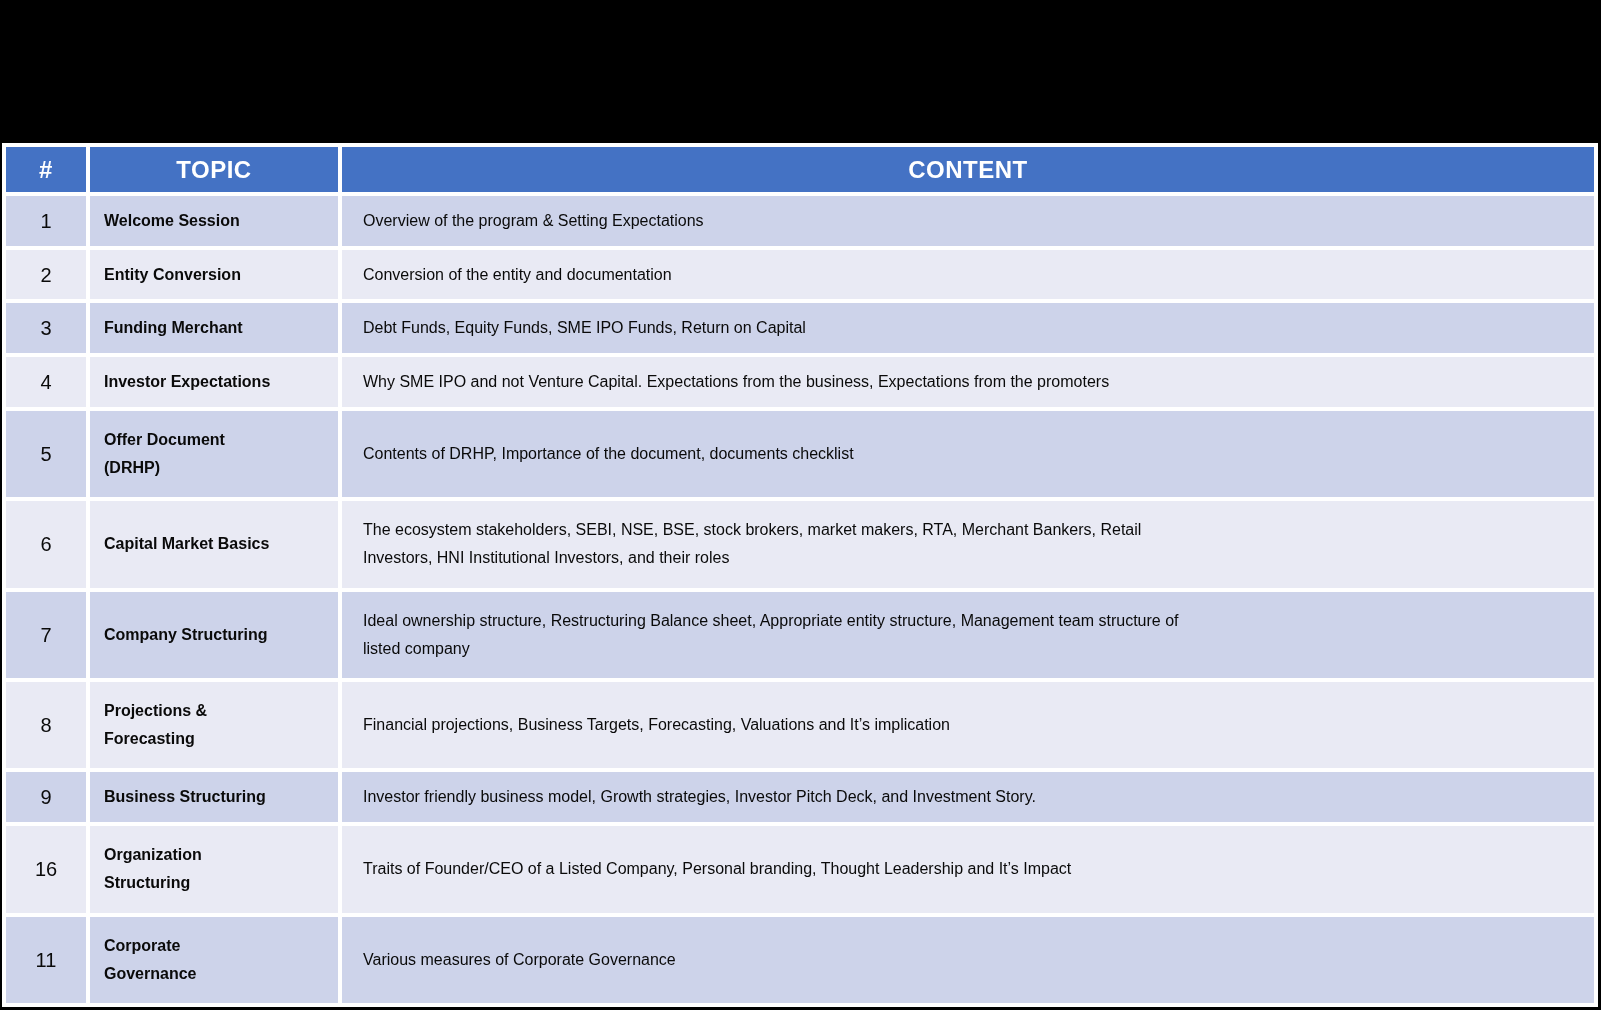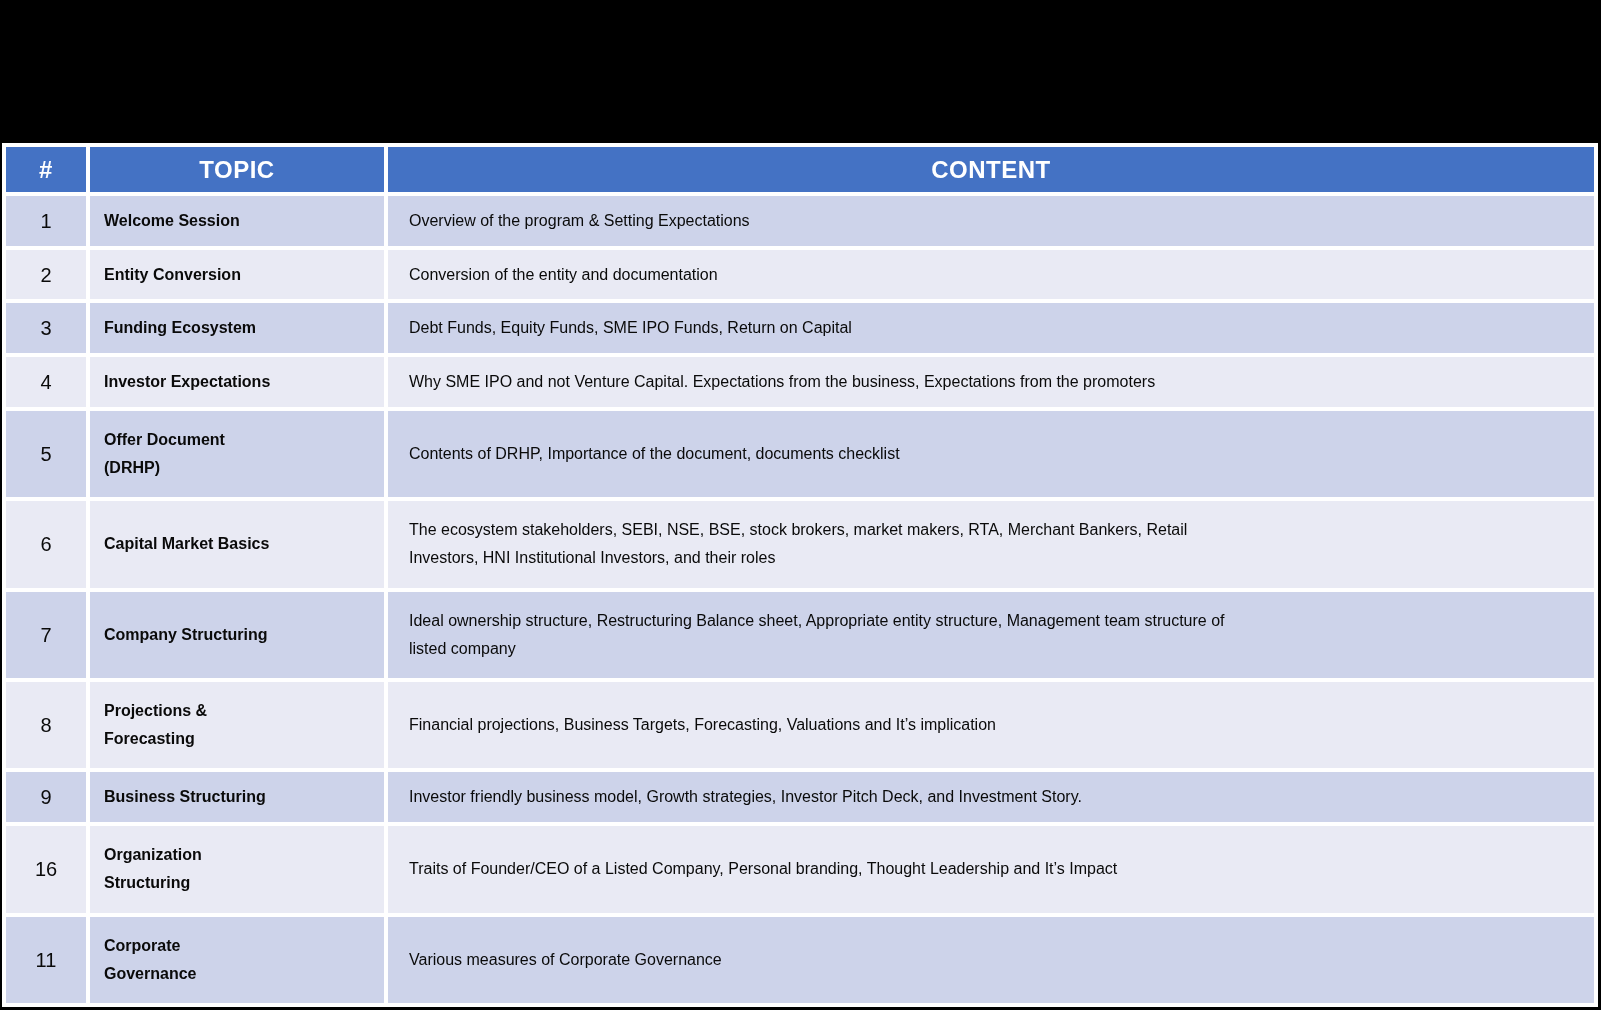--- a/index.html
+++ b/index.html
@@ -39,21 +39,21 @@
   thead tr { height: 45px; }
   th {
     background: var(--header-bg);
     color: var(--header-fg);
     font-size: 24px;
     font-weight: bold;
     text-align: center;
     letter-spacing: 0.5px;
   }
   .col-num     { width: 80px; }
-  .col-topic   { width: 294px; }
+  .col-topic   { width: 248px; }
   
   tbody td {
     font-size: 16px;
     line-height: 28px;
     white-space: pre-line;
   }
   tbody td.col-num     { text-align: center; font-size: 20px; }
   tbody td.col-topic   { font-weight: bold; padding: 8px 10px 8px 14px; }
   tbody td.col-content { padding: 8px 12px 8px 21px; }
   tr.band-dark  td { background: var(--band-dark); }
@@ -80,21 +80,21 @@
             <td class="col-topic">Welcome Session</td>
             <td class="col-content">Overview of the program &amp; Setting Expectations</td>
           </tr>
           <tr class="band-light single">
             <td class="col-num">2</td>
             <td class="col-topic">Entity Conversion</td>
             <td class="col-content">Conversion of the entity and documentation</td>
           </tr>
           <tr class="band-dark single">
             <td class="col-num">3</td>
-            <td class="col-topic">Funding Ecosystem</td>
+            <td class="col-topic">Funding Merchant</td>
             <td class="col-content">Debt Funds, Equity Funds, SME IPO Funds, Return on Capital</td>
           </tr>
           <tr class="band-light single">
             <td class="col-num">4</td>
             <td class="col-topic">Investor Expectations</td>
             <td class="col-content">Why SME IPO and not Venture Capital. Expectations from the business, Expectations from the promoters</td>
           </tr>
           <tr class="band-dark tall">
             <td class="col-num">5</td>
             <td class="col-topic">Offer Document

